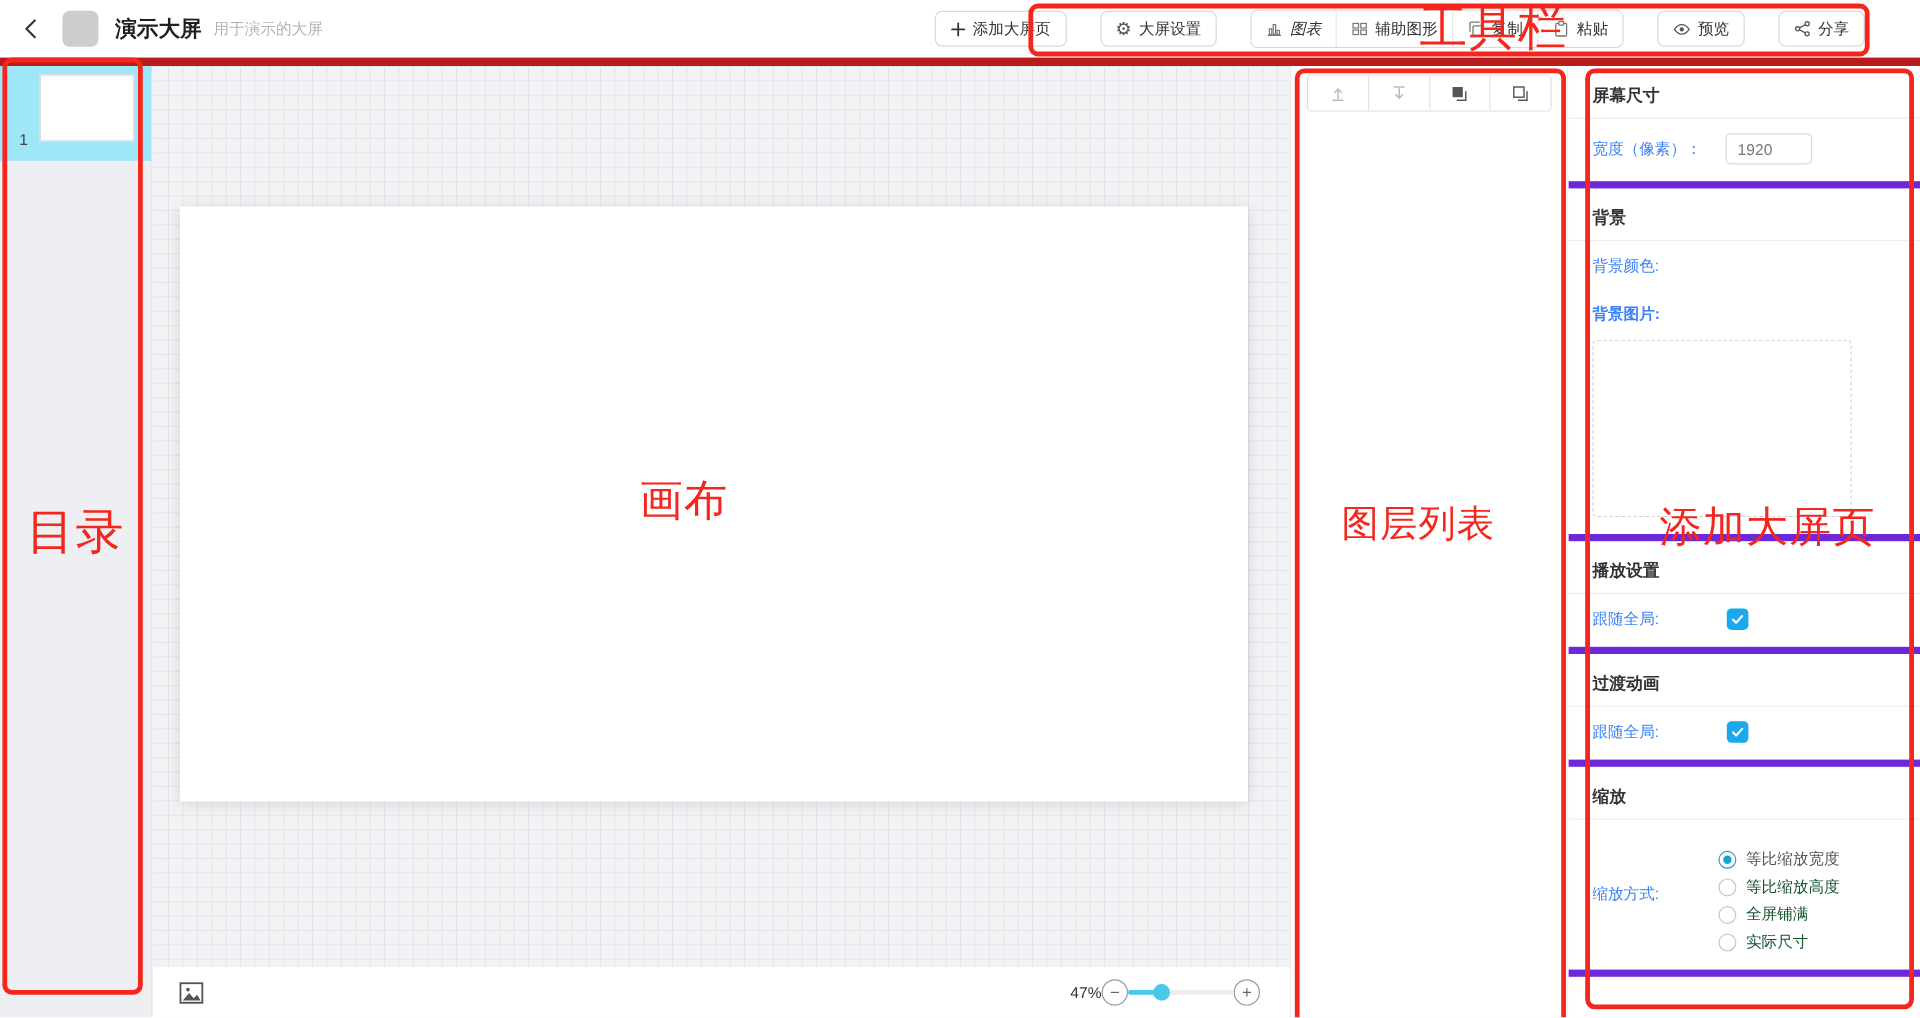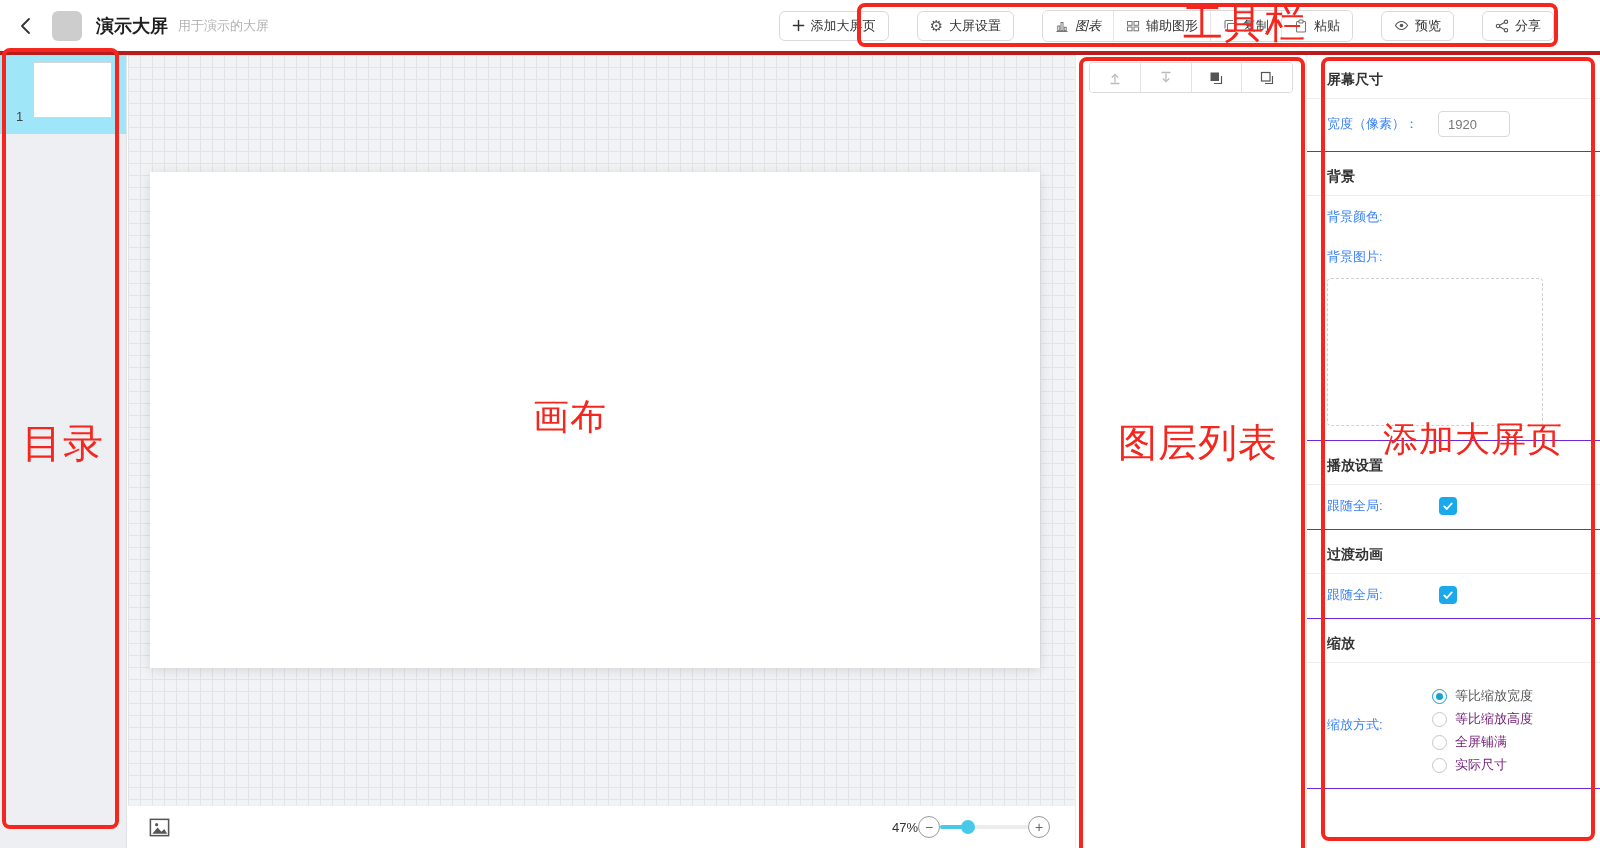--- a/index.html
+++ b/index.html
@@ -4,21 +4,21 @@
 <style>
   * { margin:0; padding:0; box-sizing:border-box; }
   html,body { background:#fff; }
   .app {
     position:relative; width:1600px; height:848px; overflow:hidden;
     font-family:"Liberation Sans","DejaVu Sans",sans-serif; background:#fff; color:#333;
   }
   
   .header {
     position:absolute; left:0; top:0; width:1600px; height:55px; background:#fff;
-    border-bottom:4px solid #b91c1c; display:flex; align-items:center; z-index:2;
+    border-bottom:7px solid #b91c1c; display:flex; align-items:center; z-index:2;
   }
   .back-btn { margin-left:16px; display:flex; align-items:center; cursor:pointer; }
   .logo-sq { width:30px; height:30px; background:#cdcdcd; border-radius:6px; margin-left:16px; }
   .app-title { margin-left:14px; font-size:18px; font-weight:700; color:#1f1f1f; }
   .app-subtitle { margin-left:10px; font-size:13px; color:#b3b3b3; }
   .hdr-right { margin-left:auto; margin-right:46px; display:flex; align-items:center; gap:28px; }
   .tb-btn {
     height:30px; border:1px solid #d9d9d9; border-radius:6px; background:#fff;
     display:inline-flex; align-items:center; gap:6px; padding:0 12px; font-size:13px; color:#333;
     white-space:nowrap; cursor:pointer;
@@ -72,50 +72,50 @@
   
   .layers-panel {
     position:absolute; left:1075px; top:55px; width:232px; height:793px; background:#fff;
     border-left:1px solid #ececec; border-right:1px solid #ececec;
   }
   .layers-toolbar { margin:7px 13px 0; height:31px; display:flex; border:1px solid #dcdcdc; border-radius:4px; overflow:hidden; }
   .ltb-cell { flex:1; display:flex; align-items:center; justify-content:center; border-left:1px solid #e3e3e3; cursor:pointer; background:#fff; }
   .ltb-cell:first-child { border-left:none; }
   
   .config-panel { position:absolute; left:1307px; top:55px; width:293px; height:793px; background:#fff; overflow:hidden; }
-  .cfg-section { border-bottom:1px solid #6d28d9; }
+  .cfg-section { border-bottom:6px solid #6d28d9; }
   .cfg-title { padding:16px 20px 9px; font-size:14px; font-weight:700; color:#333; border-bottom:1px solid #edeef0; }
   .cfg-body { padding:12px 20px 14px; }
   .cfg-row { display:flex; align-items:center; }
   .cfg-row + .cfg-row { margin-top:12px; }
   .cfg-label { width:105px; font-size:13px; color:#3b82f6; flex:none; }
   .cfg-input {
     width:72px; height:26px; border:1px solid #d9d9d9; border-radius:4px; font-size:13px; color:#777;
     padding:0 9px; margin-left:6px; outline:none; font-family:inherit; background:#fff;
   }
   .upload-box {
     margin-top:12px; width:216px; height:148px; border:1px dashed #cfd0d3; border-radius:4px; background:#fff; cursor:pointer;
   }
   .checkbox {
     width:18px; height:18px; border-radius:4px; background:#1aa9ec; margin-left:7px;
     display:flex; align-items:center; justify-content:center; cursor:pointer;
   }
   .radio-col { display:flex; flex-direction:column; gap:5px;margin-top:12px; }
-  .radio-row { display:flex; align-items:center; gap:8px; font-size:13px; color:#701a75; cursor:pointer; }
+  .radio-row { display:flex; align-items:center; gap:8px; font-size:13px; color:#14532d; cursor:pointer; }
   .radio-row.sel { color:#555; }
   .radio { width:15px; height:15px; border-radius:50%; border:1px solid #c6c6c6; background:#fff; flex:none; position:relative; }
   .radio.on { border:1.5px solid #1a9fd9; }
   .radio.on::after { content:""; position:absolute; left:3px; top:3px; width:7px; height:7px; border-radius:50%; background:#1a9fd9; }
   
   .anno-box { position:absolute; border:4px solid #f5261d; border-radius:8px; z-index:20; pointer-events:none; }
   .anno-label { position:absolute; color:#f5261d; z-index:21; font-weight:500; pointer-events:none; letter-spacing:1px; }
   .lbl-directory { left:22px; top:416px; font-size:40px; }
   .lbl-canvas { left:533px; top:393px; font-size:36px; }
   .lbl-toolbar { left:1183px; top:-4px; font-size:40px; }
-  .lbl-layers { left:1118px; top:416px; font-size:39px; }
+  .lbl-layers { left:1118px; top:416px; font-size:31px; }
   .lbl-config { left:1383px; top:416px; font-size:35px; }
   svg { display:block; }
 </style>
 </head>
 <body>
 
 <div class="app">
 
   <div class="header">
     <span class="back-btn">
@@ -293,21 +293,21 @@
         </div>
       </div>
     </div>
 
     <div class="cfg-section">
       <div class="cfg-title">背景</div>
       <div class="cfg-body">
         <div class="cfg-row">
           <span class="cfg-label">背景颜色:</span>
         </div>
-        <div class="cfg-row" style="margin-top:22px;">
+        <div class="cfg-row" style="margin-top:22px;font-weight:bold;">
           <span class="cfg-label">背景图片:</span>
         </div>
         <div class="upload-box"></div>
       </div>
     </div>
 
     <div class="cfg-section">
       <div class="cfg-title">播放设置</div>
       <div class="cfg-body">
         <div class="cfg-row">

